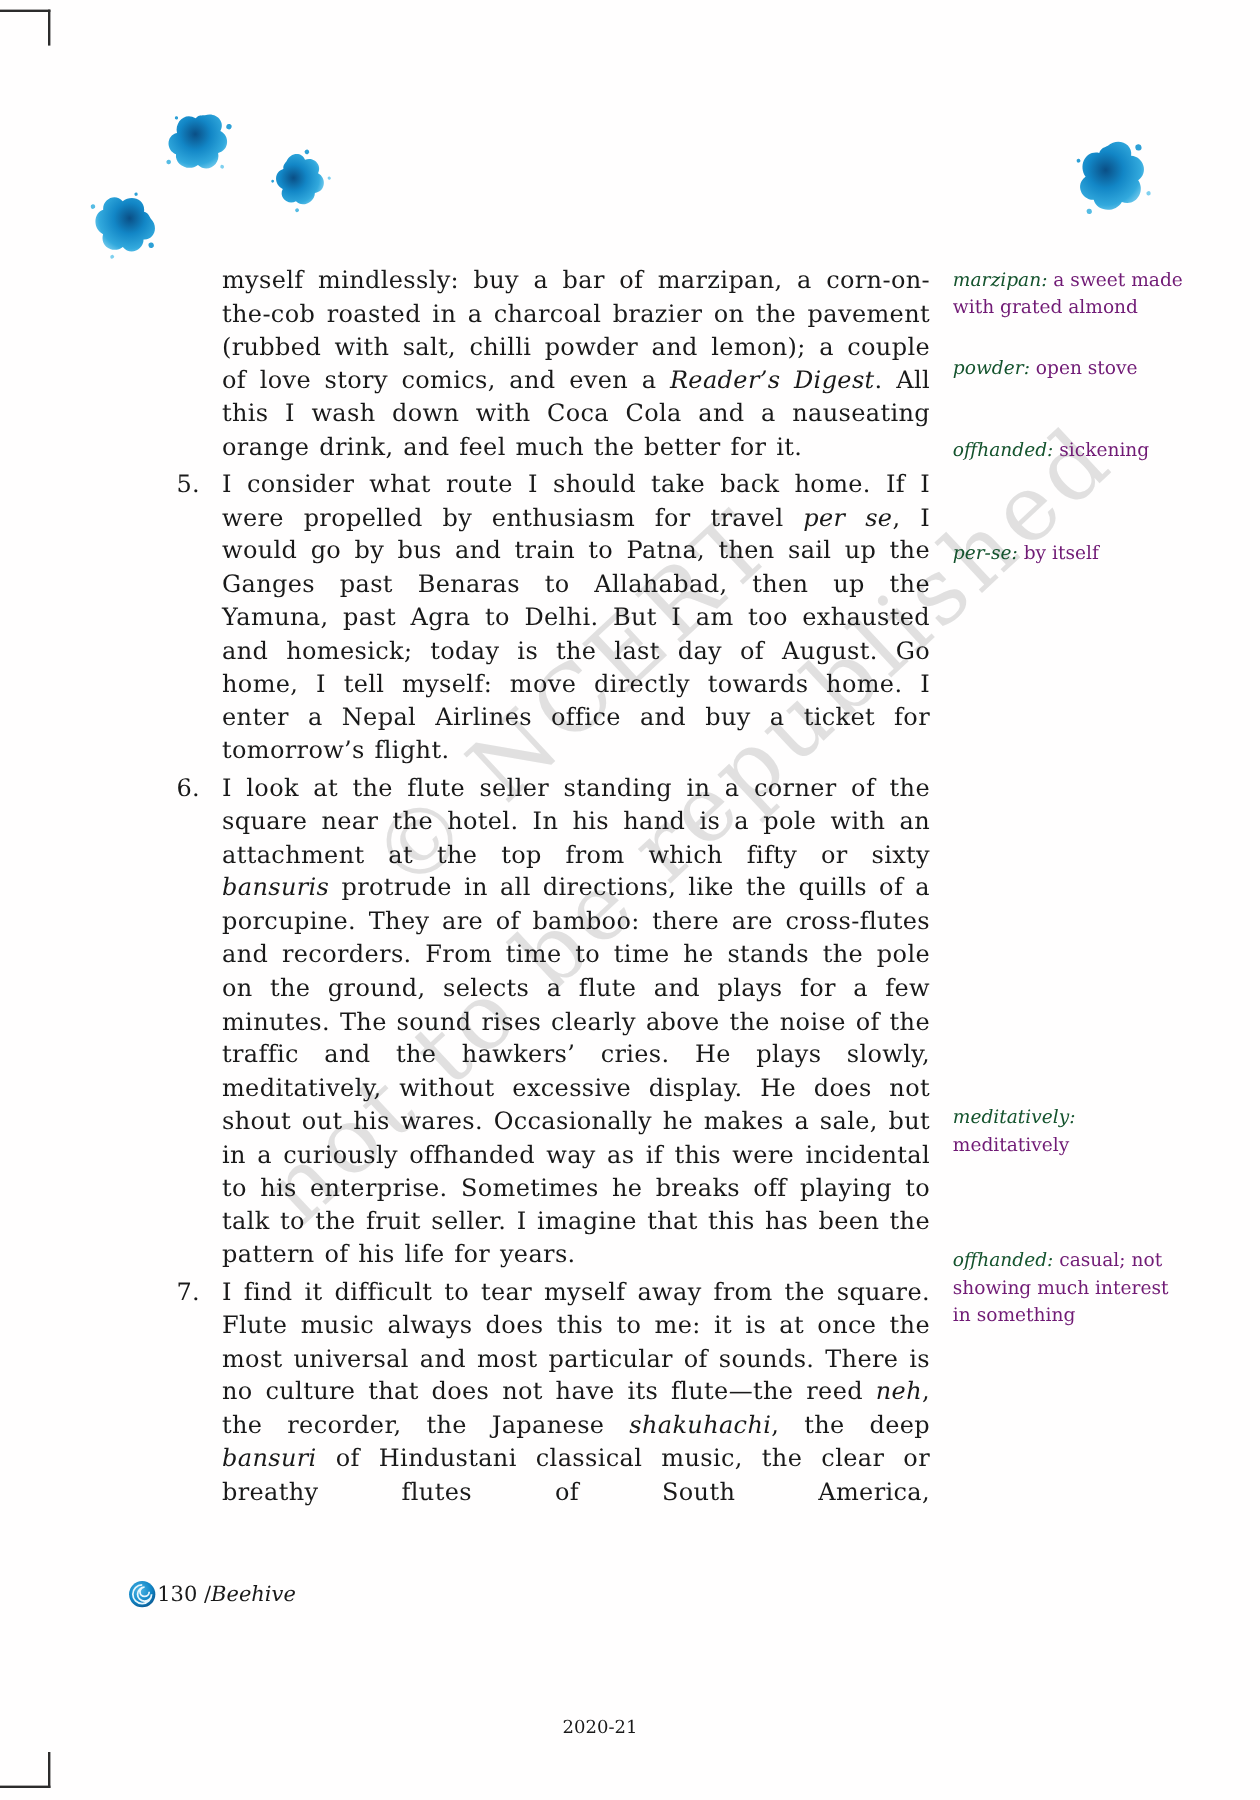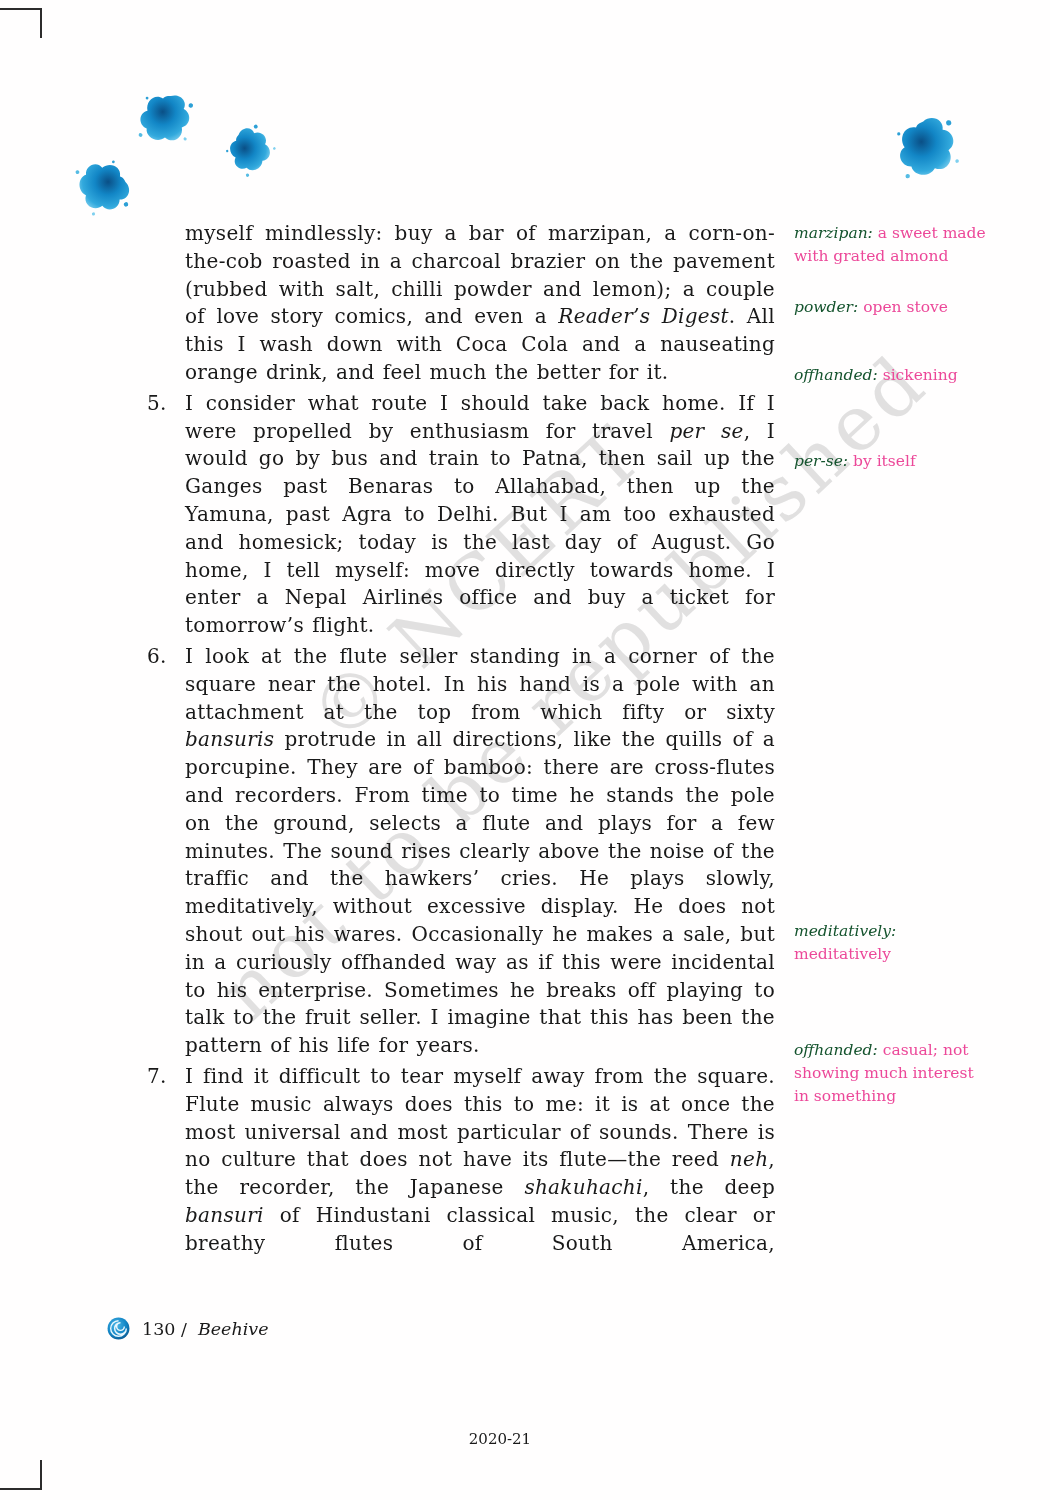--- a/index.html
+++ b/index.html
@@ -43,26 +43,26 @@
   }
   .para.numbered { position:relative; }
   .num { position:absolute; left:-38px; top:0; }
   .stretch-last { text-align-last:justify; }
   em { font-style:italic; }
 
   
   .margin { position:absolute; left:794px; top:0; width:192px; z-index:2; font-size:15.5px; line-height:23px; }
   .note { position:absolute; left:0; width:192px; }
   .term { color:#14532d; font-style:italic; }
-  .def  { color:#ec4899; }
+  .def  { color:#701a75; }
   .n0 { top:222px; } .n1 { top:296px; } .n2 { top:364px; }
   .n3 { top:450px; } .n4 { top:920px; } .n5 { top:1006px;margin-top:33px; }
 
   
-  .footer { position:absolute; left:106px; top:1316px; display:flex; align-items:center; gap:11px; font-size:17.5px; z-index:2; }
+  .footer { position:absolute; left:106px; top:1316px; display:flex; align-items:center; gap:0; font-size:17.5px; z-index:2; }
   .logo { width:25px; height:25px; flex:0 0 auto; }
   .imprint { position:absolute; left:0; top:1430px; width:1000px; text-align:center; font-size:15px; z-index:2; }
 </style>
 </head>
 <body>
 
 <div class="page">
 
   <svg width="0" height="0" style="position:absolute" aria-hidden="true">
     <defs>

